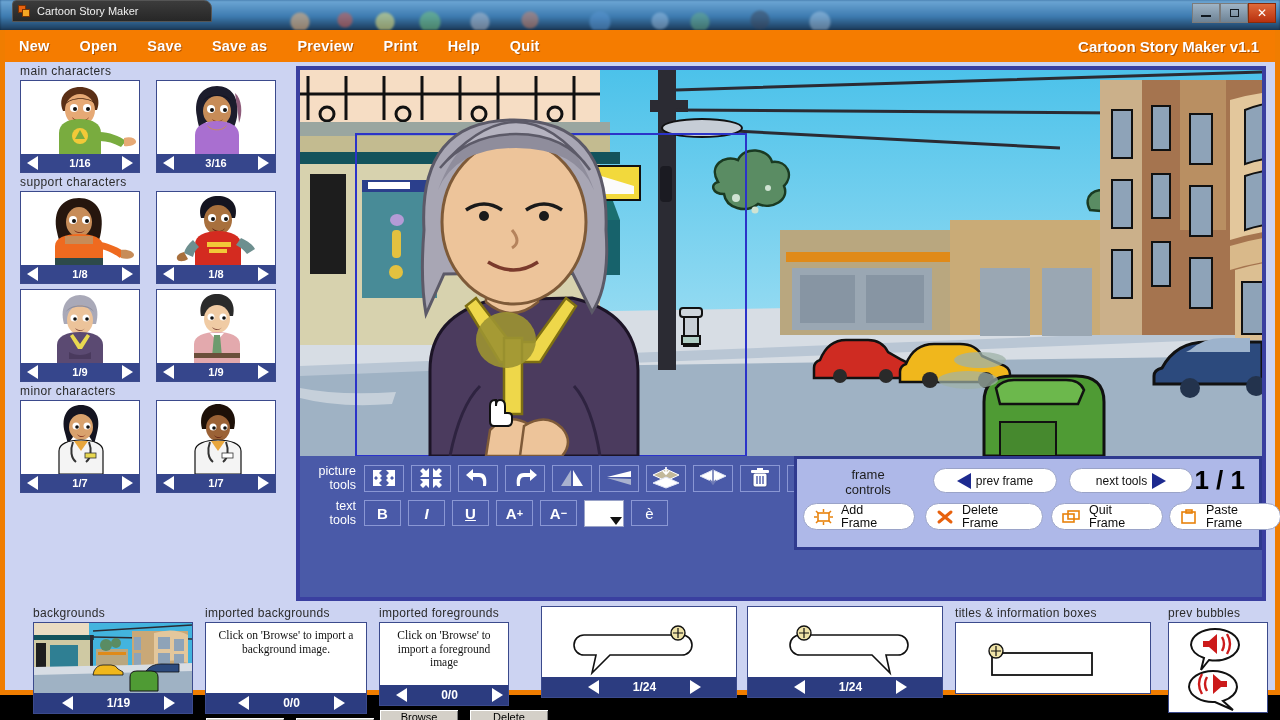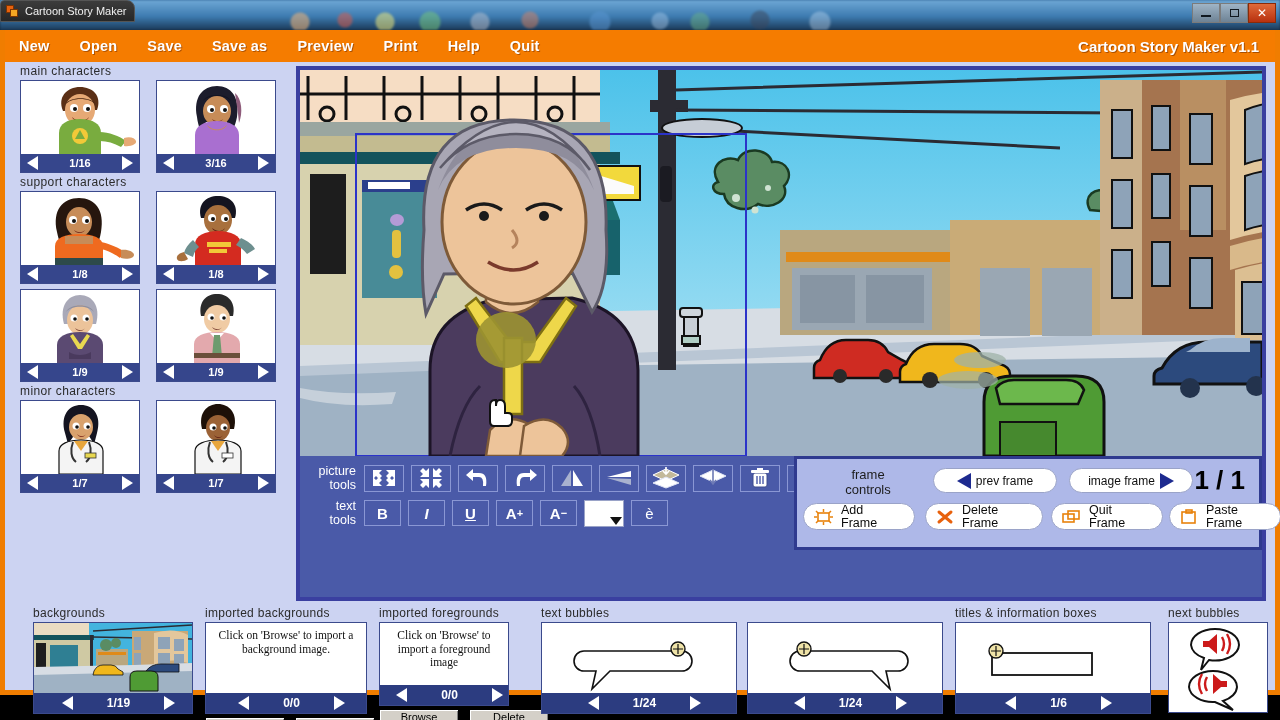--- a/index.html
+++ b/index.html
@@ -20,21 +20,21 @@
         radial-gradient(circle at 430px 22px, rgba(120,200,120,.5) 0 10px, transparent 11px),
         radial-gradient(circle at 480px 22px, rgba(200,200,210,.45) 0 9px, transparent 10px),
         radial-gradient(circle at 530px 20px, rgba(230,130,90,.45) 0 8px, transparent 9px),
         radial-gradient(circle at 600px 22px, rgba(90,150,210,.5) 0 10px, transparent 11px),
         radial-gradient(circle at 660px 21px, rgba(180,210,240,.4) 0 8px, transparent 9px),
         radial-gradient(circle at 700px 22px, rgba(110,180,130,.45) 0 9px, transparent 10px),
         radial-gradient(circle at 760px 20px, rgba(60,70,90,.5) 0 9px, transparent 10px),
         radial-gradient(circle at 820px 22px, rgba(210,230,250,.35) 0 10px, transparent 11px),
         linear-gradient(180deg,#6fa8d6 0%, #3d7bb0 55%, #1b3a59 100%);
       filter: blur(1px); }
-  .osbar .tabchip{ position:absolute; left:0; top:0; height:22px; width:135px;
+  .osbar .tabchip{ position:absolute; left:12px; top:0; height:22px; width:200px;
         background:linear-gradient(180deg,#3c3c3c,#272727);
         border:1px solid #555; border-top-left-radius:4px; border-top-right-radius:8px;
         display:flex; align-items:center; gap:6px; padding-left:5px; }
   .osbar .tabchip .favicon{ width:13px; height:13px; position:relative; flex:none; }
   .osbar .tabchip .favicon i{ position:absolute; display:block; }
   .osbar .tabchip .favicon .a{ left:0; top:0; width:8px; height:8px; background:#e8620f; border:1px solid #7c3402;}
   .osbar .tabchip .favicon .b{ left:4px; top:4px; width:8px; height:8px; background:#f5a623; border:1px solid #7c3402;}
   .osbar .tabchip .ttl{ color:#f0f0f0; font-size:11px; white-space:nowrap; }
 
   .wincontrols{ position:absolute; right:4px; top:3px; display:flex; height:20px; }
@@ -685,21 +685,21 @@
             <div>frame</div>
             <div>controls</div>
           </div>
 
           <div class="pill" style="left:136px; top:9px; width:124px;">
             <span style="width:0;height:0;border-top:8px solid transparent;border-bottom:8px solid transparent;border-right:14px solid #1d2a8f;"></span>
             <span>prev frame</span>
           </div>
 
           <div class="pill" style="left:272px; top:9px; width:124px;">
-            <span>image frame</span>
+            <span>next tools</span>
             <span style="width:0;height:0;border-top:8px solid transparent;border-bottom:8px solid transparent;border-left:14px solid #1d2a8f;"></span>
           </div>
 
           <div class="framenum">1 / 1</div>
 
           <div class="pill2" style="left:6px; top:44px; width:112px;">
             <svg width="19" height="16" viewBox="0 0 19 16">
               <rect x="4" y="4" width="11" height="8" fill="none" stroke="#e8820c" stroke-width="1.6"></rect>
               <g stroke="#e8820c" stroke-width="1.5">
                   <path d="M9.5 0v3M9.5 13v3M0 8h3M16 8h3M2 2l2 2M17 2l-2 2M2 14l2-2M17 14l-2-2"></path>
@@ -825,21 +825,20 @@
               <span class="arrow right"></span>
             </div>
           </div>
           <div class="browserow">
             <div class="sbtn">Browse</div>
             <div class="sbtn">Delete</div>
           </div>
         </div>
 
         <div class="bsec" style="left:536px; top:4px;">
-          <div class="blabel">text bubbles</div>
           <div style="display:flex; gap:10px;">
             <div class="bcard" style="width:196px;">
               <div class="bubblebox" style="height:70px;">
                 <svg width="194" height="70" viewBox="0 0 194 70">
                   <rect width="194" height="70" fill="#fff"></rect>
                   <path d="M42 28 h98 a10 10 0 0 1 0 20 h-72 l-18 18 4-18 h-12 a10 10 0 0 1 0-20z" fill="#fff" stroke="#111" stroke-width="1.6"></path>
                   <circle cx="136" cy="26" r="7" fill="#efe3a8" stroke="#111" stroke-width="1.4"></circle>
                   <path d="M136 21v10M131 26h10" stroke="#111" stroke-width="1.2"></path>
                 </svg>
               </div>
@@ -872,30 +871,25 @@
           <div class="blabel">titles &amp; information boxes</div>
           <div class="bcard" style="width:196px;">
             <div class="bubblebox" style="height:70px;">
               <svg width="194" height="70" viewBox="0 0 194 70">
                 <rect width="194" height="70" fill="#fff"></rect>
                 <rect x="36" y="30" width="100" height="22" fill="#fff" stroke="#111" stroke-width="1.8"></rect>
                 <circle cx="40" cy="28" r="7" fill="#efe3a8" stroke="#111" stroke-width="1.4"></circle>
                 <path d="M40 23v10M35 28h10" stroke="#111" stroke-width="1.2"></path>
               </svg>
             </div>
-            <div class="bnav">
-              <span class="arrow left"></span>
-              <span class="cnt">1/6</span>
-              <span class="arrow right"></span>
-            </div>
           </div>
         </div>
 
         <div class="bsec" style="left:1163px; top:4px;">
-          <div class="blabel">next bubbles</div>
+          <div class="blabel">prev bubbles</div>
           <div class="bcard" style="width:100px; height:91px;">
             <svg width="98" height="89" viewBox="0 0 98 89">
               <rect width="98" height="89" fill="#fff"></rect>
               <g>
                 <path d="M22 22 a24 16 0 1 1 48 0 a24 16 0 0 1 -30 15 l-8 10 3-12 a24 16 0 0 1 -13-13z" fill="#fff" stroke="#111" stroke-width="2"></path>
                 <path d="M34 18 h6 l8-7 v20 l-8-7 h-6z" fill="#cc1a1a"></path>
                 <g stroke="#cc1a1a" stroke-width="2.4" fill="none">
                   <path d="M53 14 q4 7 0 14"></path>
                     <path d="M58 11 q6 10 0 20"></path>
                 </g>

